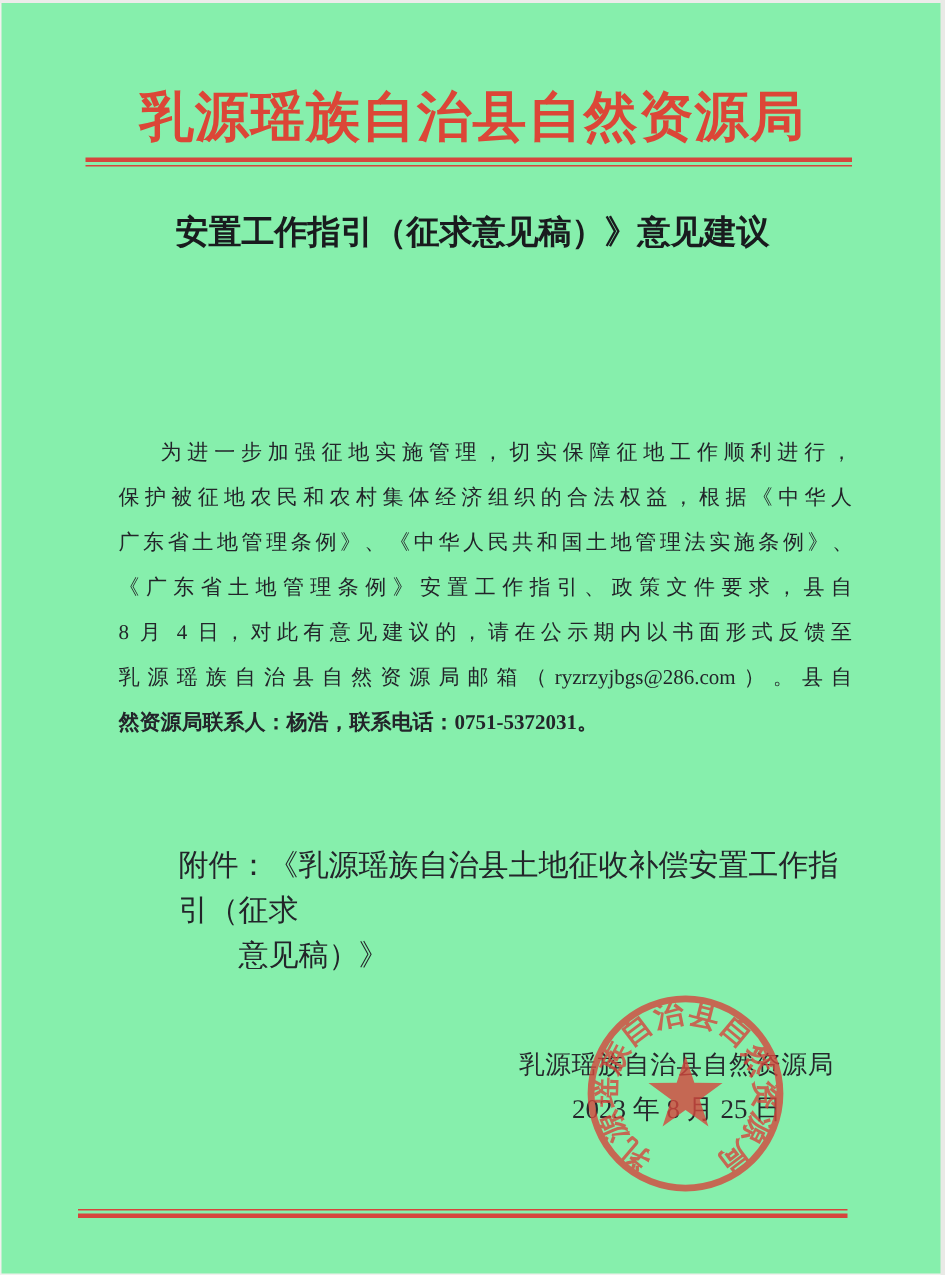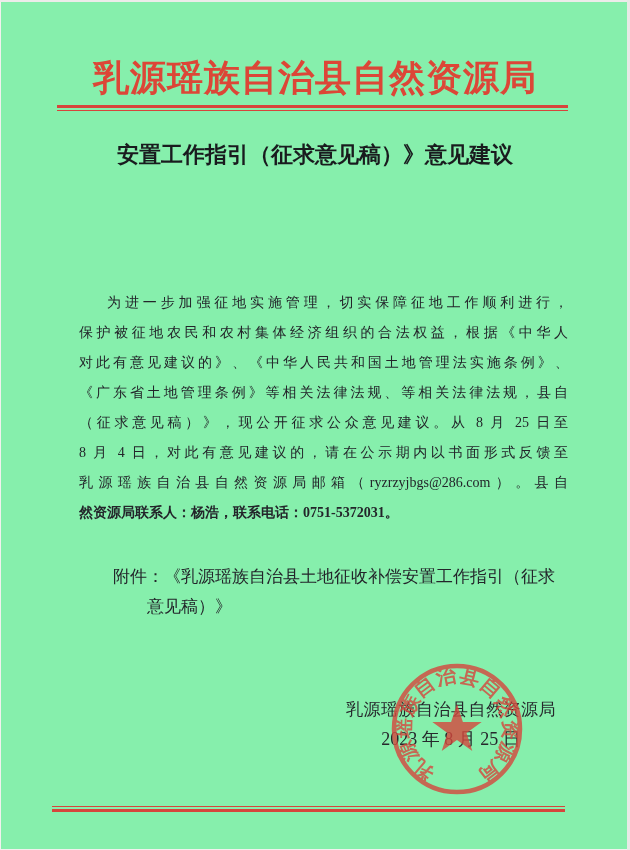--- a/index.html
+++ b/index.html
@@ -49,21 +49,21 @@
     height:30px;overflow:hidden;white-space:nowrap;
     text-align:justify;text-align-last:justify;
   }
   .b.ind{text-indent:2em;}
   .b.tight{letter-spacing:-0.8px;}
   .b.last{text-align-last:left;white-space:normal;font-weight:bold;}
 
   
   .attach-block{
     position:absolute;top:562px;left:79px;width:489px;
-    font-size:17px;line-height:30px;color:#23252a;
+    font-size:20px;line-height:30px;color:#23252a;
   }
   .a1{padding-left:2em;}
   .a2{padding-left:4em;}
 
   
   .sig-block{
     position:absolute;top:697px;left:320px;width:262px;
     text-align:center;color:#26282c;
   }
   .sig-agency{font-size:17px;letter-spacing:0.5px;line-height:26px;}
@@ -96,23 +96,22 @@
 
   <div class="rule-top"></div>
 
   <div class="doc-title">
     <div>安置工作指引（征求意见稿）》意见建议</div>
   </div>
 
   <div class="body-block">
     <div class="b ind">为进一步加强征地实施管理，切实保障征地工作顺利进行，</div>
     <div class="b">保护被征地农民和农村集体经济组织的合法权益，根据《中华人</div>
-    <div class="b tight">对此有意见建议的》、《中华人民共和国土地管理法实施条例》、</div>
-    <div class="b">《广东省土地管理条例》等相关法律法规、等相关法律法规，县自</div>
-    <div class="b">（征求意见稿）》，现公开征求公众意见建议。从 8 月 25 日至</div>
+    <div class="b tight">广东省土地管理条例》、《中华人民共和国土地管理法实施条例》、</div>
+    <div class="b">《广东省土地管理条例》安置工作指引、政策文件要求，县自</div>
     <div class="b">8 月 4 日，对此有意见建议的，请在公示期内以书面形式反馈至</div>
     <div class="b">乳源瑶族自治县自然资源局邮箱（ryzrzyjbgs@286.com）。县自</div>
     <div class="b last">然资源局联系人：杨浩，联系电话：0751-5372031。</div>
   </div>
 
   <div class="attach-block">
     <div class="a1">附件：《乳源瑶族自治县土地征收补偿安置工作指引（征求</div>
     <div class="a2">意见稿）》</div>
   </div>
 

